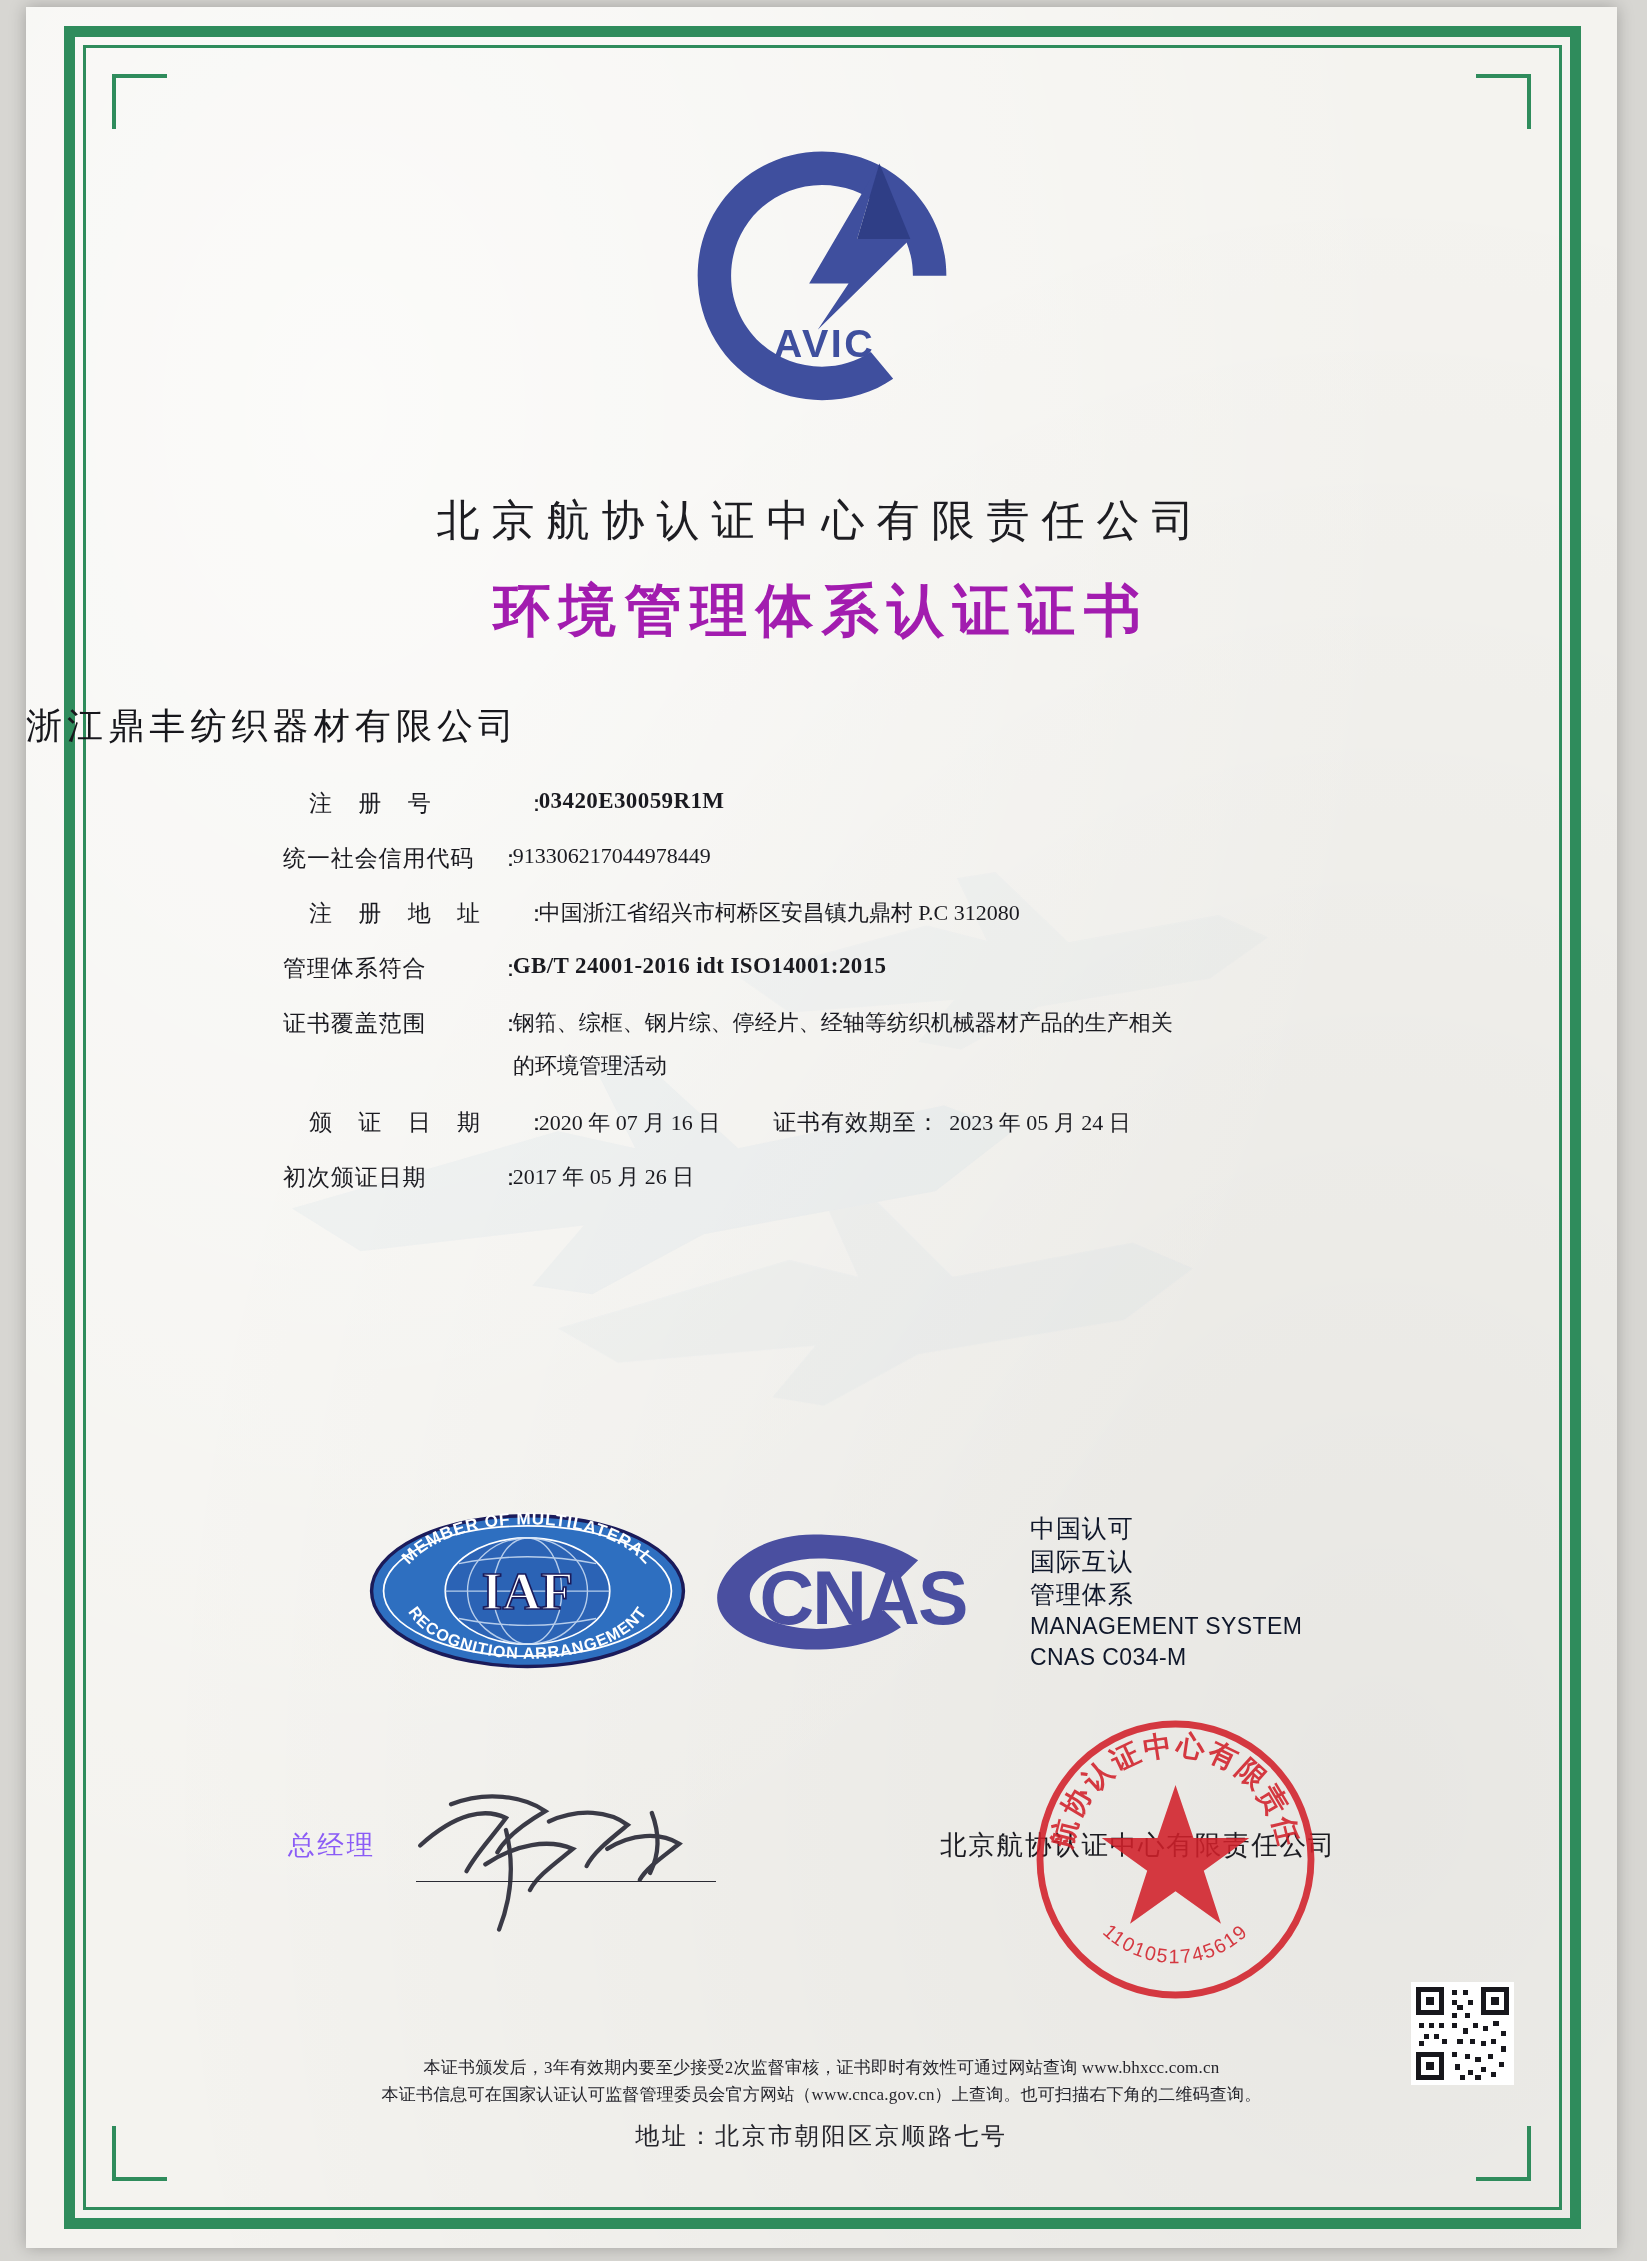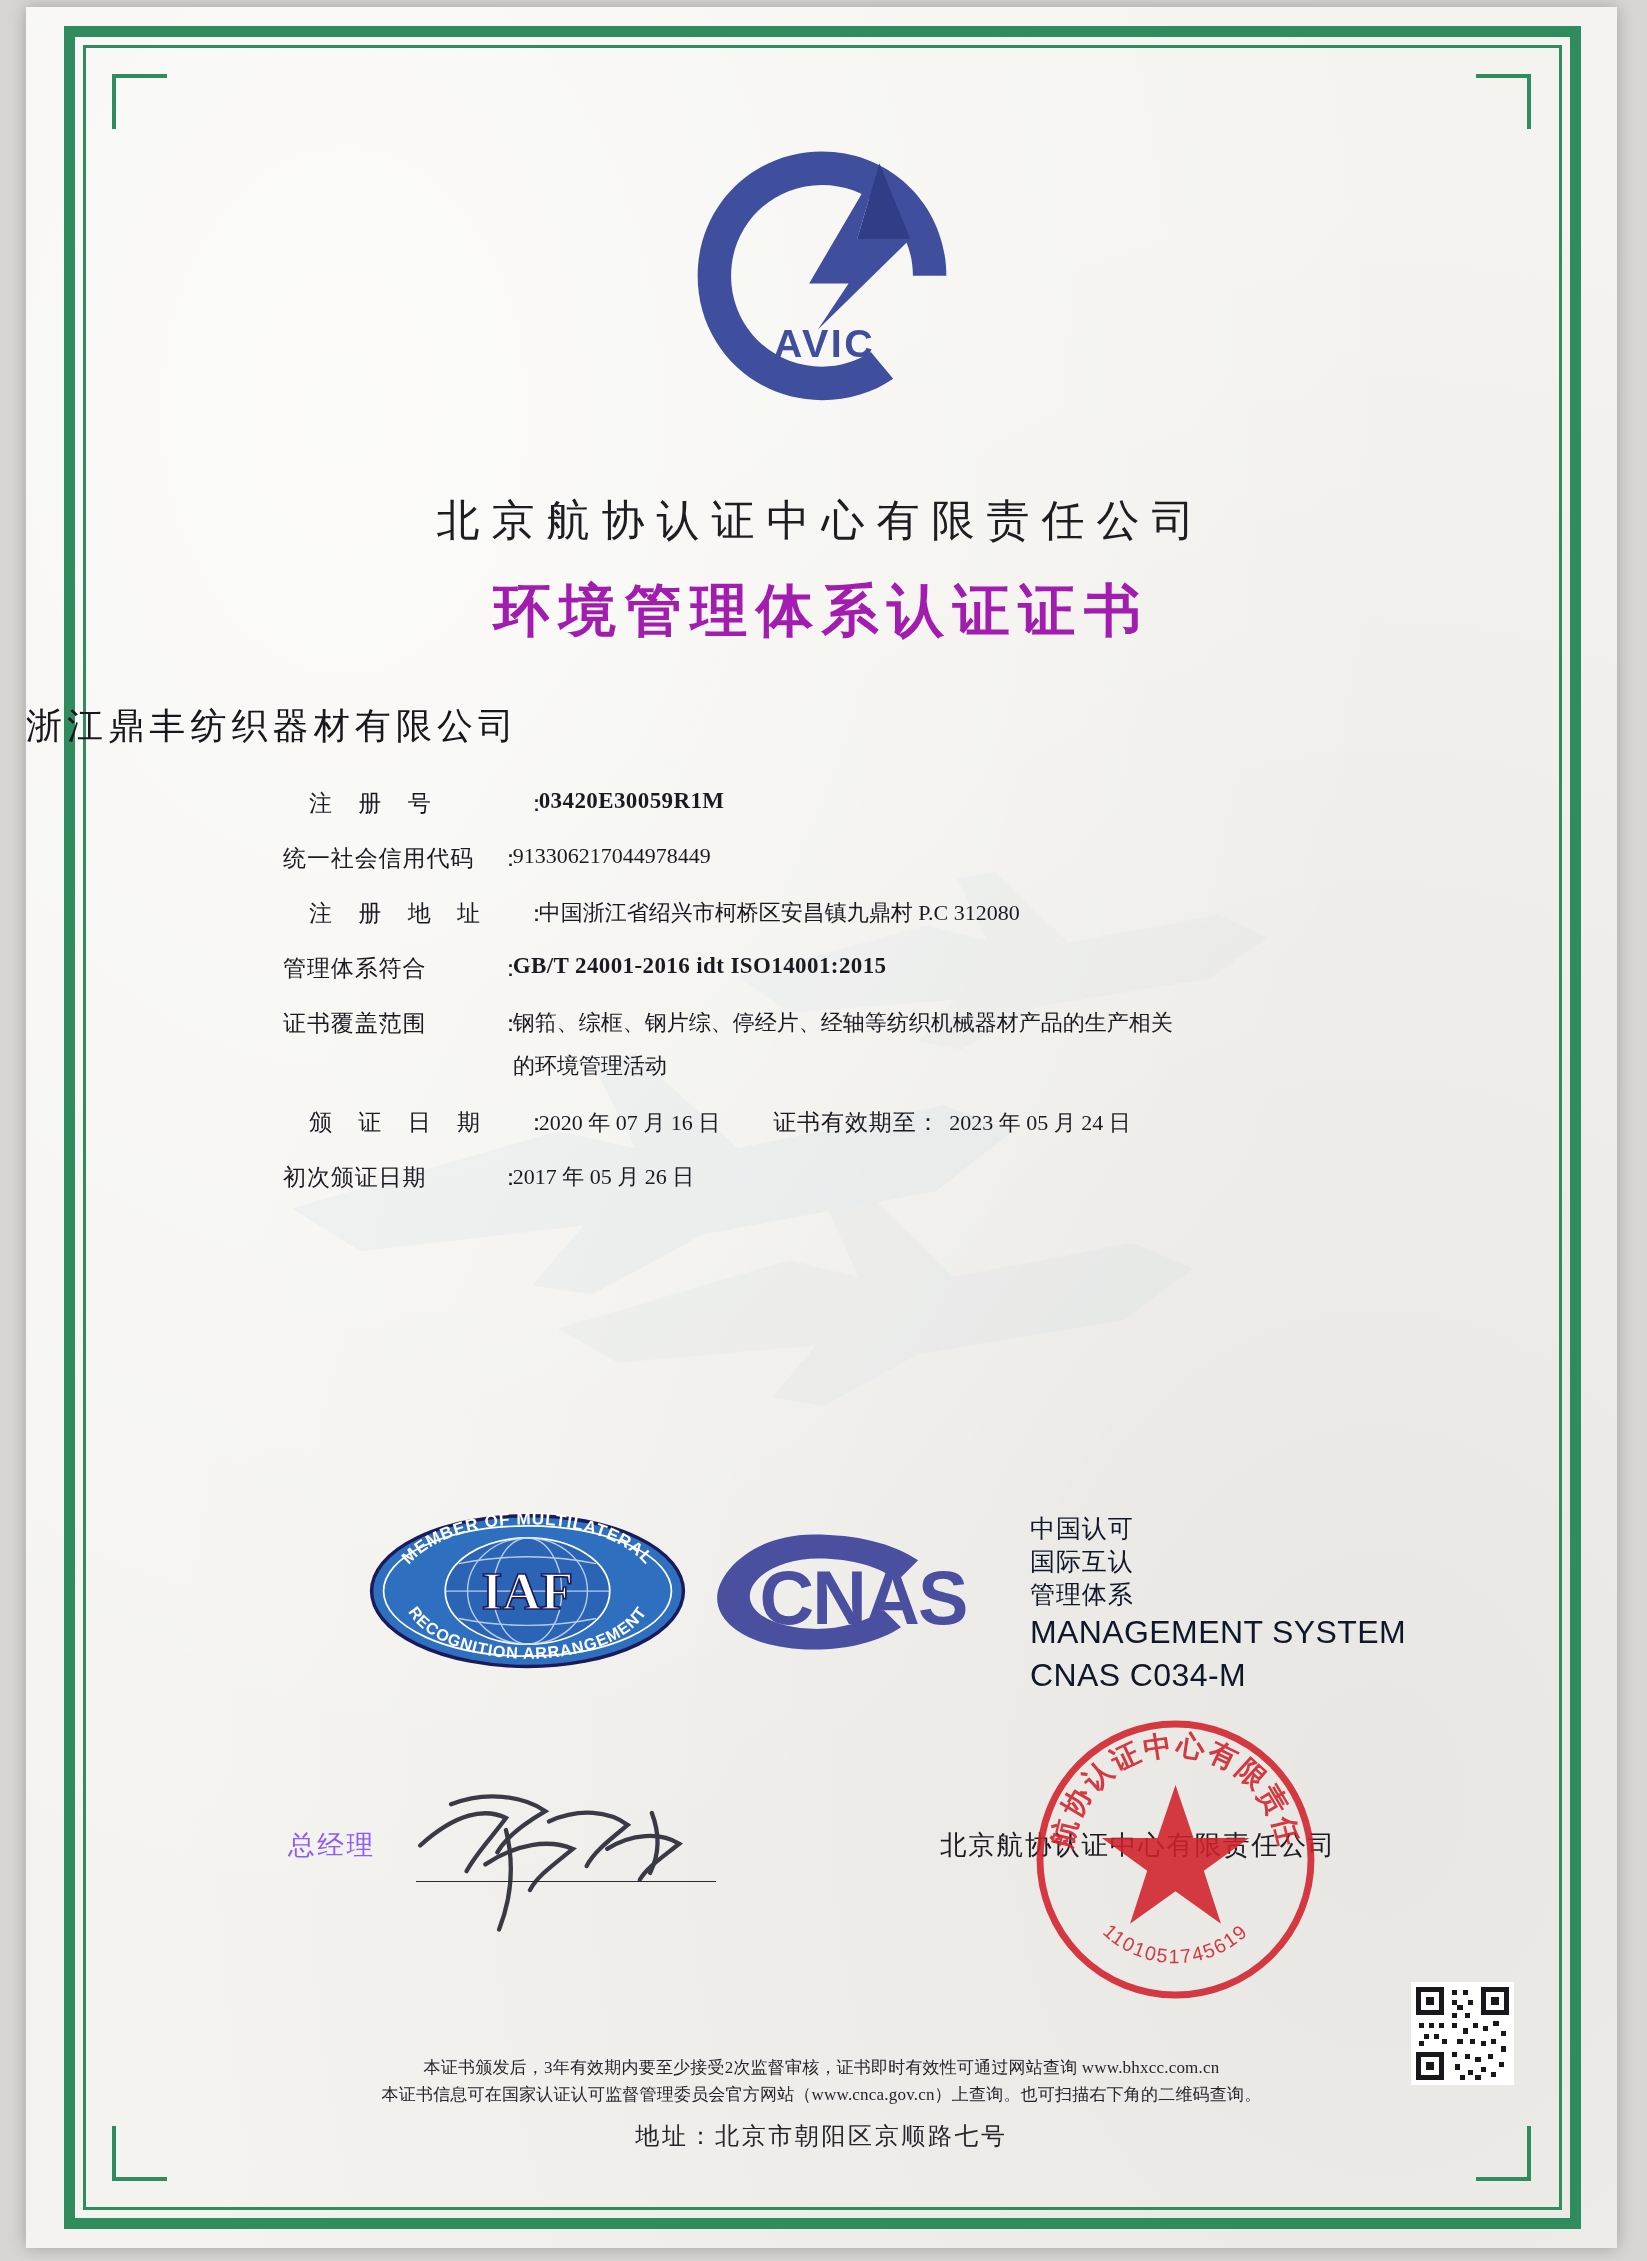--- a/index.html
+++ b/index.html
@@ -190,21 +190,21 @@
   }
   .cnas-text {
     position: absolute;
     left: 661px; top: 8.6px;
     font-family: "Liberation Sans", sans-serif;
     color: #0f172a;
     font-size: 25px;
     line-height: 1.32;
     letter-spacing: 0.9px;
   }
-  .cnas-text .en { font-size: 32px; letter-spacing: 0.4px; }
+  .cnas-text .en { font-size: 23px; letter-spacing: 0.4px; }
 
   
   .sign-label {
     position: absolute;
     left: 262px;
     top: 1820px;
     font-family: "Liberation Serif", serif;
     font-size: 26.6px;
     letter-spacing: 2.6px;
     color: #8b5cf6;

